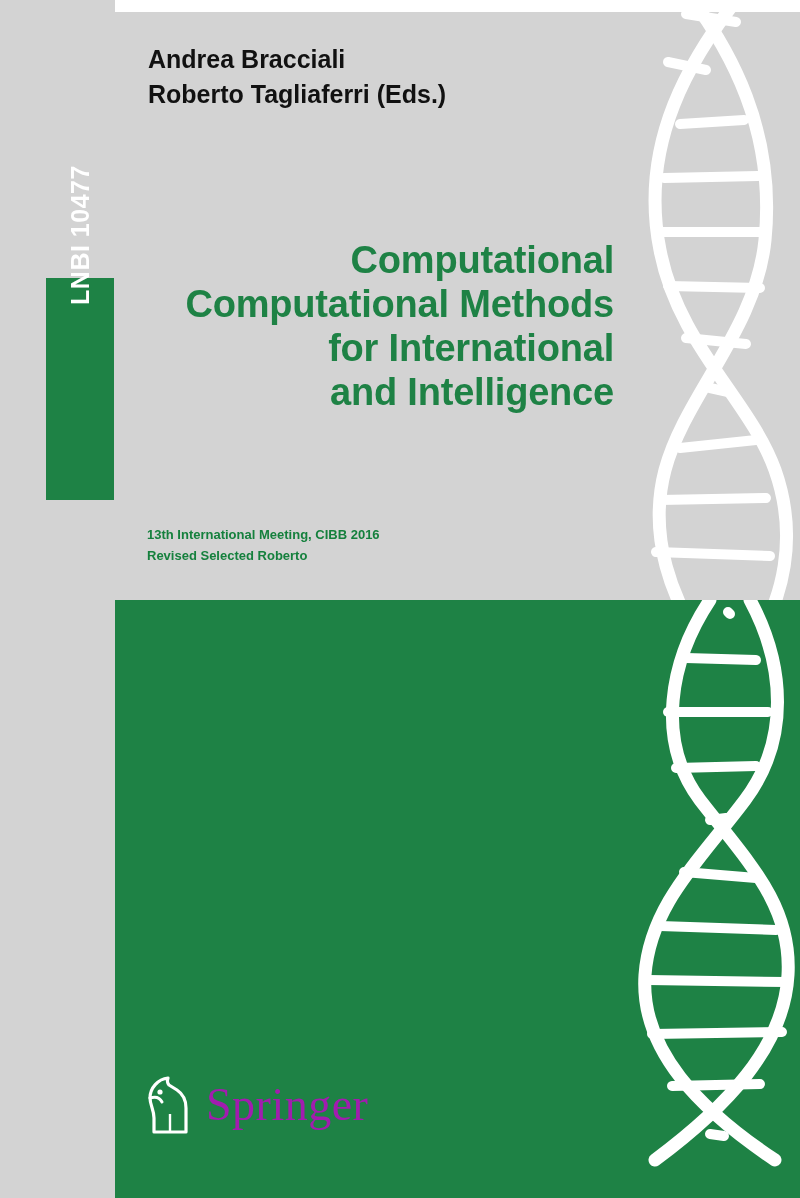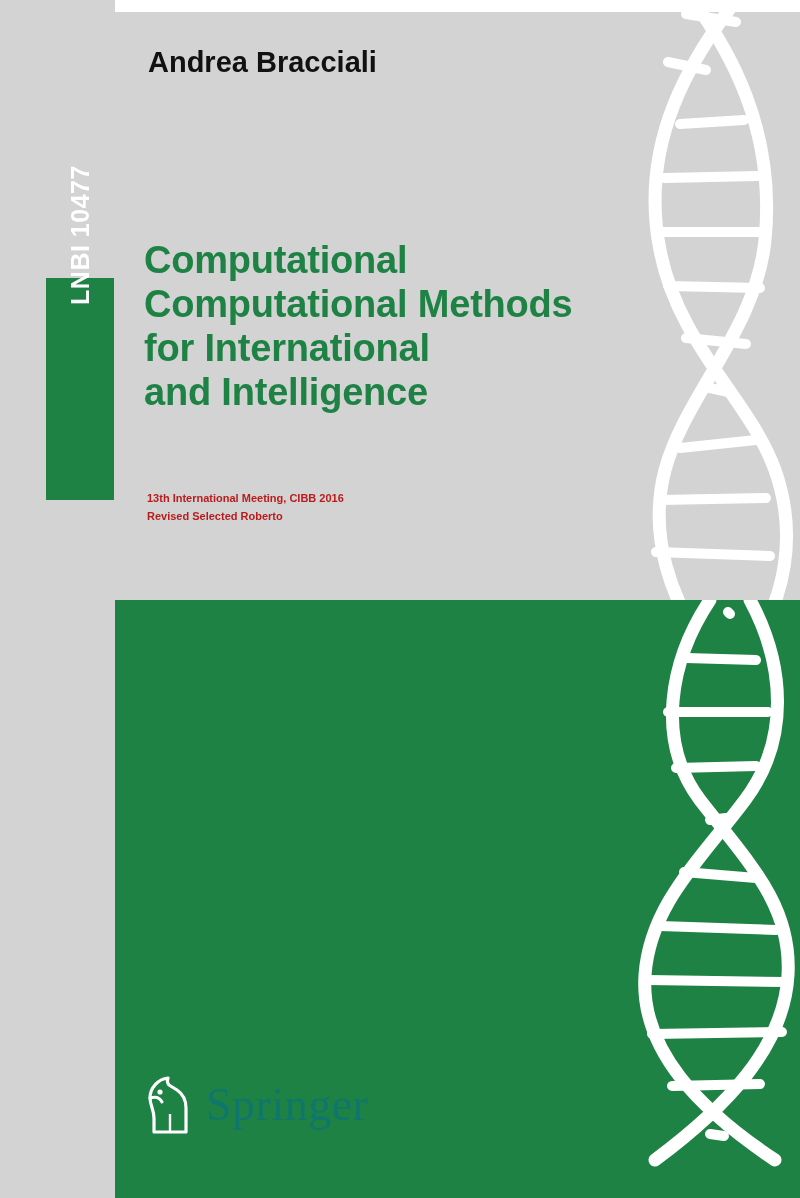--- a/index.html
+++ b/index.html
@@ -99,46 +99,46 @@
     overflow: hidden;
     pointer-events: none;
   }
   
   .editors {
     position: absolute;
     left: 148px;
     top: 42px;
     width: 430px;
     color: #111111;
-    font-size: 29px;
+    font-size: 25px;
     font-weight: bold;
     line-height: 1.38;
   }
   .editors div { white-space: nowrap; }
 
   .title {
     position: absolute;
     left: 144px;
     top: 238px;
     width: 470px;
     color: #1e8245;
     font-size: 38px;
     font-weight: bold;
     line-height: 1.16;
     letter-spacing: -0.2px;
   }
-  .title div { white-space: nowrap; }
+  .title div { white-space: nowrap; text-align: right; }
 
   .subtitle {
     position: absolute;
     left: 147px;
-    top: 490px;
+    top: 524px;
     width: 460px;
-    color: #b91c1c;
-    font-size: 11px;
+    color: #15803d;
+    font-size: 13px;
     font-weight: bold;
     line-height: 1.62;
   }
   .subtitle div { white-space: nowrap; }
 
   
   .springer {
     position: absolute;
     left: 140px;
     top: 1070px;
@@ -147,21 +147,21 @@
     display: flex;
     align-items: center;
     gap: 12px;
   }
   .springer-mark {
     width: 54px;
     height: 62px;
     flex: 0 0 auto;
   }
   .springer-word {
-    color: #0f766e;
+    color: #a21caf;
     font-family: "Liberation Serif", serif;
     font-size: 46px;
     letter-spacing: 0.5px;
     line-height: 1;
   }
 </style>
 </head>
 <body>
 
 <div class="cover">
@@ -219,20 +219,21 @@
         <line x1="88" y1="980" x2="226" y2="982"></line>
         <line x1="92" y1="1034" x2="222" y2="1032"></line>
         <line x1="112" y1="1086" x2="200" y2="1084"></line>
         <line x1="150" y1="1134" x2="164" y2="1136"></line>
       </g>
     </svg>
   </div>
 
   <div class="editors">
     <div>Andrea Bracciali</div>
+    <div>Roberto Tagliaferri (Eds.)</div>
   </div>
 
   <div class="title">
     <div>Computational</div>
     <div>Computational Methods</div>
     <div>for International</div>
     <div>and Intelligence</div>
   </div>
 
   <div class="subtitle">

